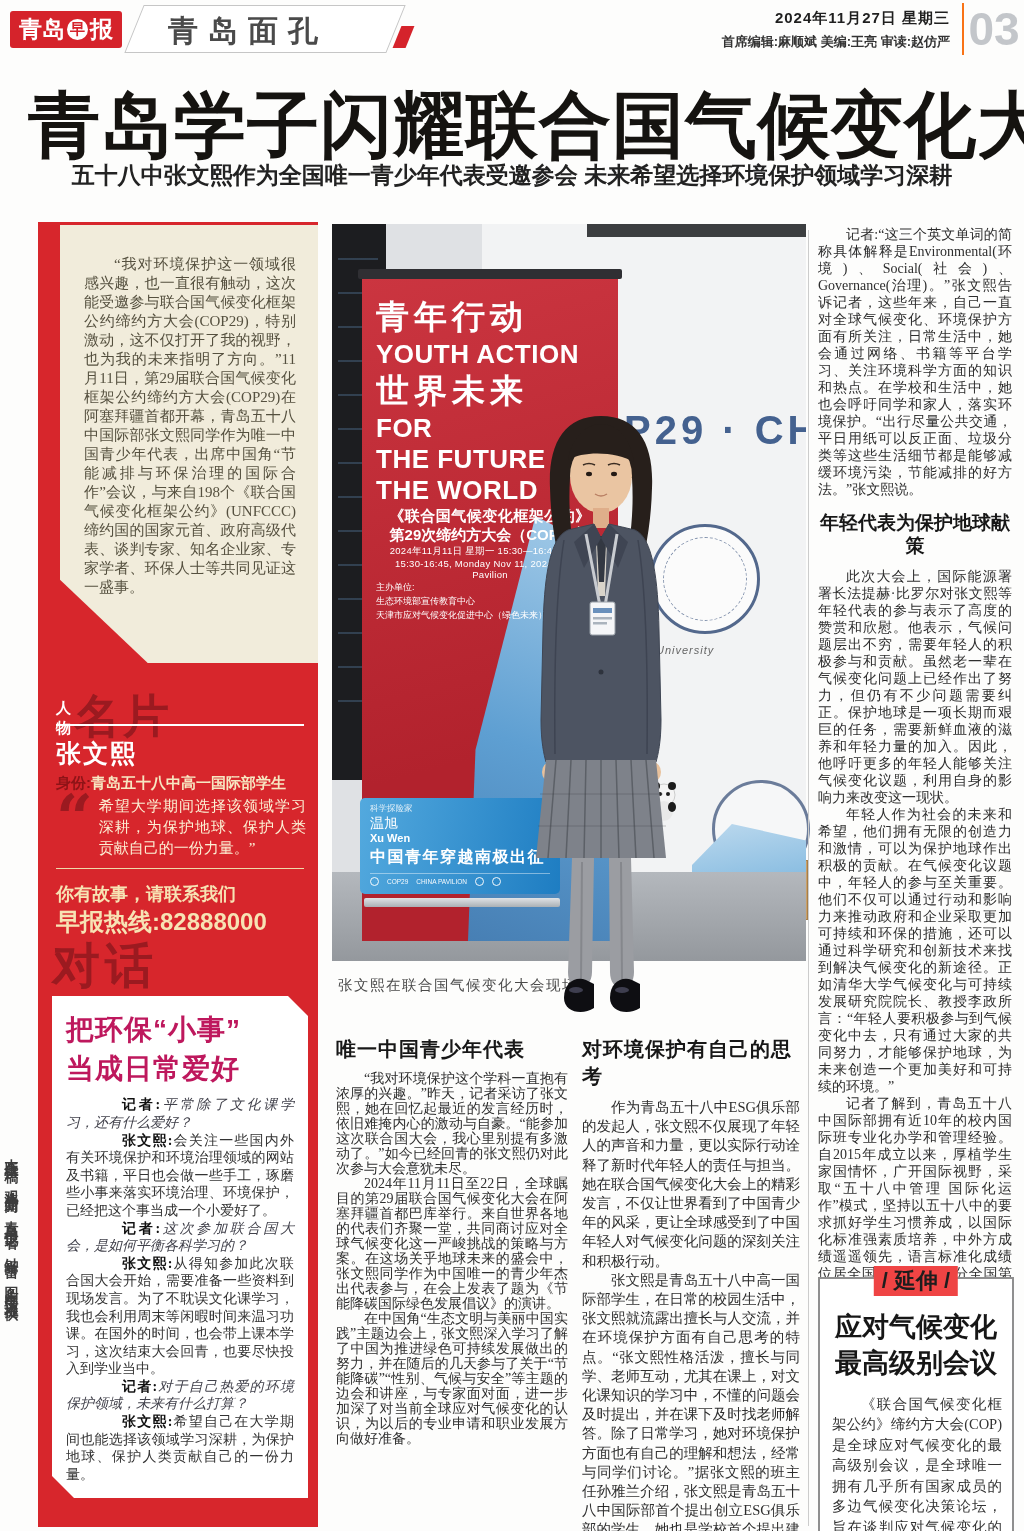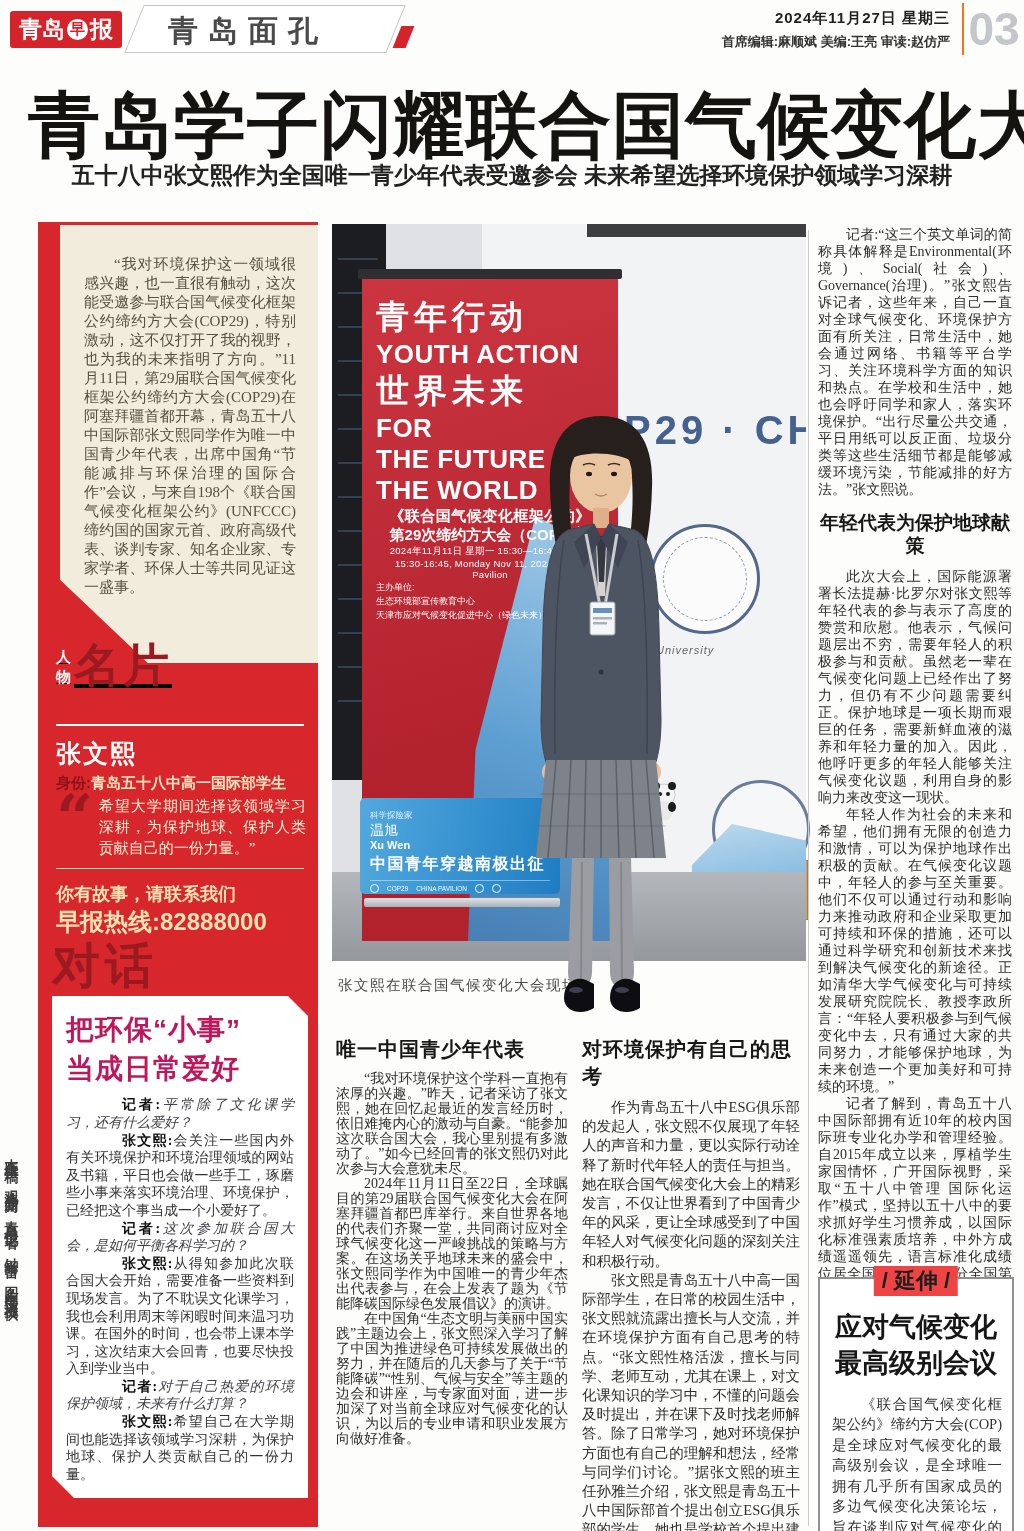--- a/index.html
+++ b/index.html
@@ -25,21 +25,21 @@
   
   .headline{left:28px;top:78px;width:968px;text-align:center;font-size:72px;font-weight:900;
         color:#151310;letter-spacing:1px;white-space:nowrap;}
   .subheadline{left:28px;top:160px;width:968px;text-align:center;font-size:23px;font-weight:700;color:#222;}
 
   
   .red-col{left:38px;top:222px;width:280px;height:1305px;background:#d7262c;}
   .cream-box{left:60px;top:225px;width:258px;height:438px;background:#f1ecdb;box-sizing:border-box;
         padding:30px 22px 0 24px;clip-path:polygon(0 0,100% 0,100% 100%,34% 100%,0 81%);}
   .cream-box p{margin:0;font-size:15px;line-height:19px;color:#55503f;text-align:justify;text-indent:2em;}
-  .card-head{left:56px;top:635px;display:flex;text-decoration:underline;}
+  .card-head{left:56px;top:686px;display:flex;}
   .card-small{width:18px;font-size:15px;color:#fff;font-weight:700;line-height:1.3;margin-top:12px;}
   .card-big{font-size:46px;color:#9b1a20;font-weight:900;letter-spacing:3px;}
   .card-underline{left:56px;top:724px;width:248px;height:2px;background:#fff;}
   .card-name{left:56px;top:737px;font-size:25px;color:#fff;font-weight:700;letter-spacing:2px;}
   .card-id{left:56px;top:774px;font-size:15px;}
   .card-id .lab{color:#8e1317;font-weight:800;}
   .card-id .val{color:#f7e7c2;font-weight:600;}
   .card-quote{left:56px;top:796px;width:250px;color:#fcf0d4;font-size:15px;line-height:21px;text-align:justify;}
   .qmark{float:left;font-size:64px;line-height:44px;color:#9b1a20;font-weight:900;margin:0 6px 0 0;
         font-family:"DejaVu Serif",serif;}
@@ -84,21 +84,21 @@
         clip-path:polygon(45% 0,100% 10%,100% 100%,0 100%,5% 55%);}
   .banner .txt{position:relative;z-index:2;color:#fff;margin:0;}
   .b-cn{font-size:33px;font-weight:800;letter-spacing:5px;line-height:1.3;}
   .b-en{font-size:26px;font-weight:800;line-height:1.2;letter-spacing:0.5px;}
   .ml1{margin-left:34px;} .ml2{margin-left:54px;} .ml3{margin-left:4px;} .ml4{margin-left:34px;}
   .b-treaty{margin-top:14px;color:#ffd23f;font-size:15px;font-weight:800;text-align:center;letter-spacing:0.5px;}
   .b-session{color:#ffd23f;font-size:15px;font-weight:800;text-align:center;margin-top:3px;}
   .b-time{font-size:9.5px;color:#f0d3d3;text-align:center;margin-top:9px;letter-spacing:0.3px;}
   .b-org{margin-top:14px;font-size:9px;color:#eac9c9;line-height:1.6;}
   .sign{left:28px;top:574px;width:200px;height:96px;z-index:3;border-radius:5px;box-sizing:border-box;
-        background:linear-gradient(100deg,#53a9de,#1e7dc2);padding:12px 10px;color:#fff;}
+        background:linear-gradient(100deg,#53a9de,#1e7dc2);padding:5px 10px;color:#fff;}
   .s-tag{font-size:8.5px;opacity:.85;}
   .s-name{font-size:14px;font-weight:400;line-height:1.2;}
   .s-en{font-size:11px;font-weight:700;line-height:1.2;}
   .s-slogan{font-size:16px;font-weight:800;letter-spacing:1.5px;margin-top:2px;}
   .s-logos{margin-top:5px;padding-top:3px;border-top:1px solid rgba(255,255,255,.45);
         display:flex;gap:8px;align-items:center;font-size:6.5px;opacity:.95;}
   .s-dot{width:7px;height:7px;border:1px solid #fff;border-radius:50%;display:inline-block;}
   .stand{left:32px;top:674px;width:196px;height:9px;background:linear-gradient(#e0e3e6,#aab0b5);border-radius:2px;z-index:2;}
   .person{left:176px;top:186px;width:186px;height:616px;z-index:5;}
 

